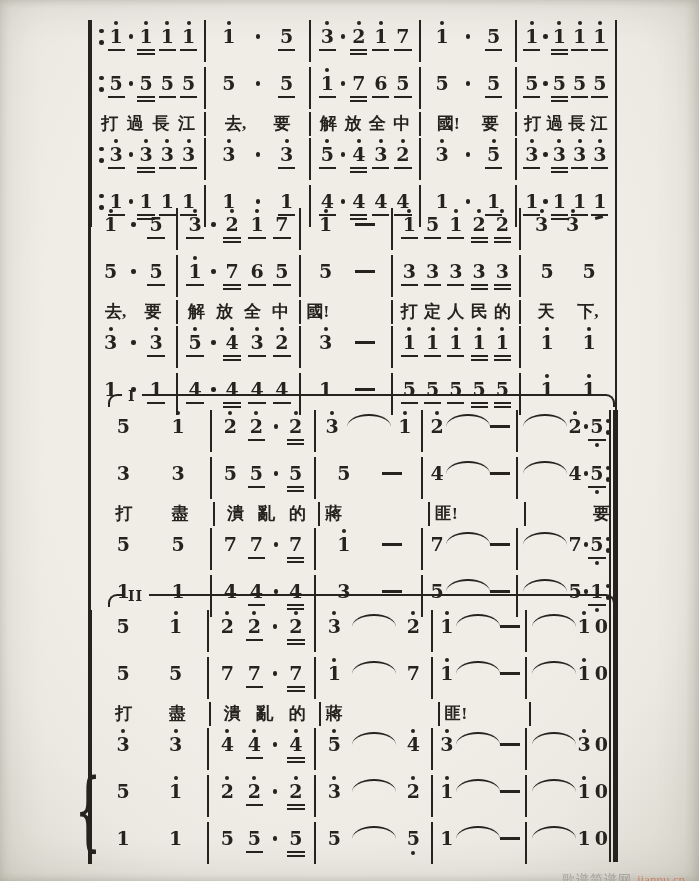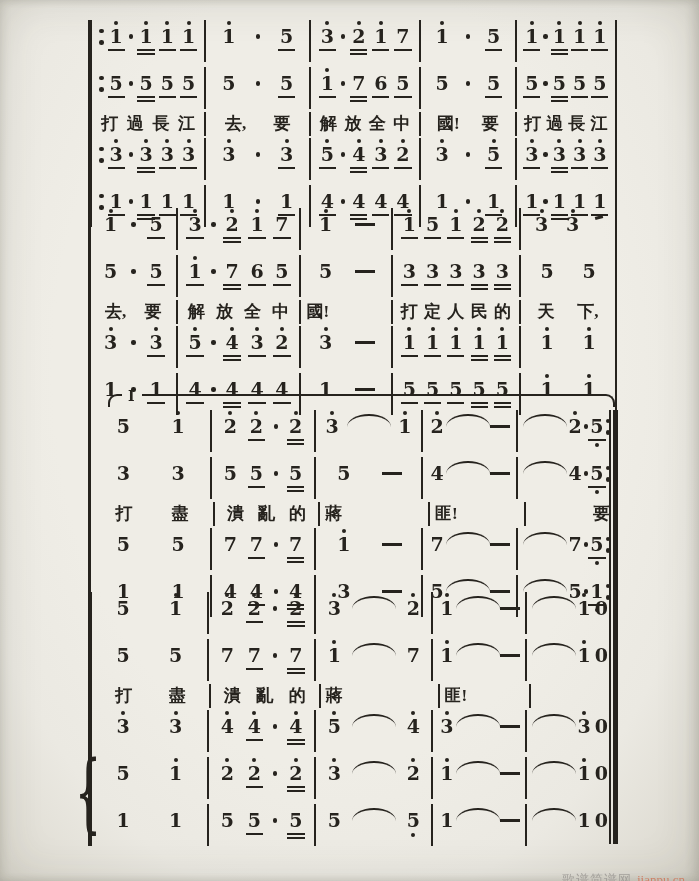--- a/index.html
+++ b/index.html
@@ -2076,20 +2076,26 @@
                   </span>
                 </span>
               </span>
             </div>
           </div>
           <div class="rbl thin"></div>
           <div class="rbl thick"></div>
         </div>
       </div>
       <div class="system" style="top: 592px;">
+        <div class="volta">
+          <span class="v-hook-l"></span>
+          <span class="v-label">II</span>
+          <span class="v-line"></span>
+          <span class="v-hook-r"></span>
+        </div>
         <div class="system-body bl-thick">
           <div class="row notes">
             <div class="bar" style="flex-grow: 23;">
               <span class="tok">
                 <span class="slot"></span>
                 <span class="mid">
                   <span class="digit">5</span>
                 </span>
                 <span class="bslot"></span>
               </span>

